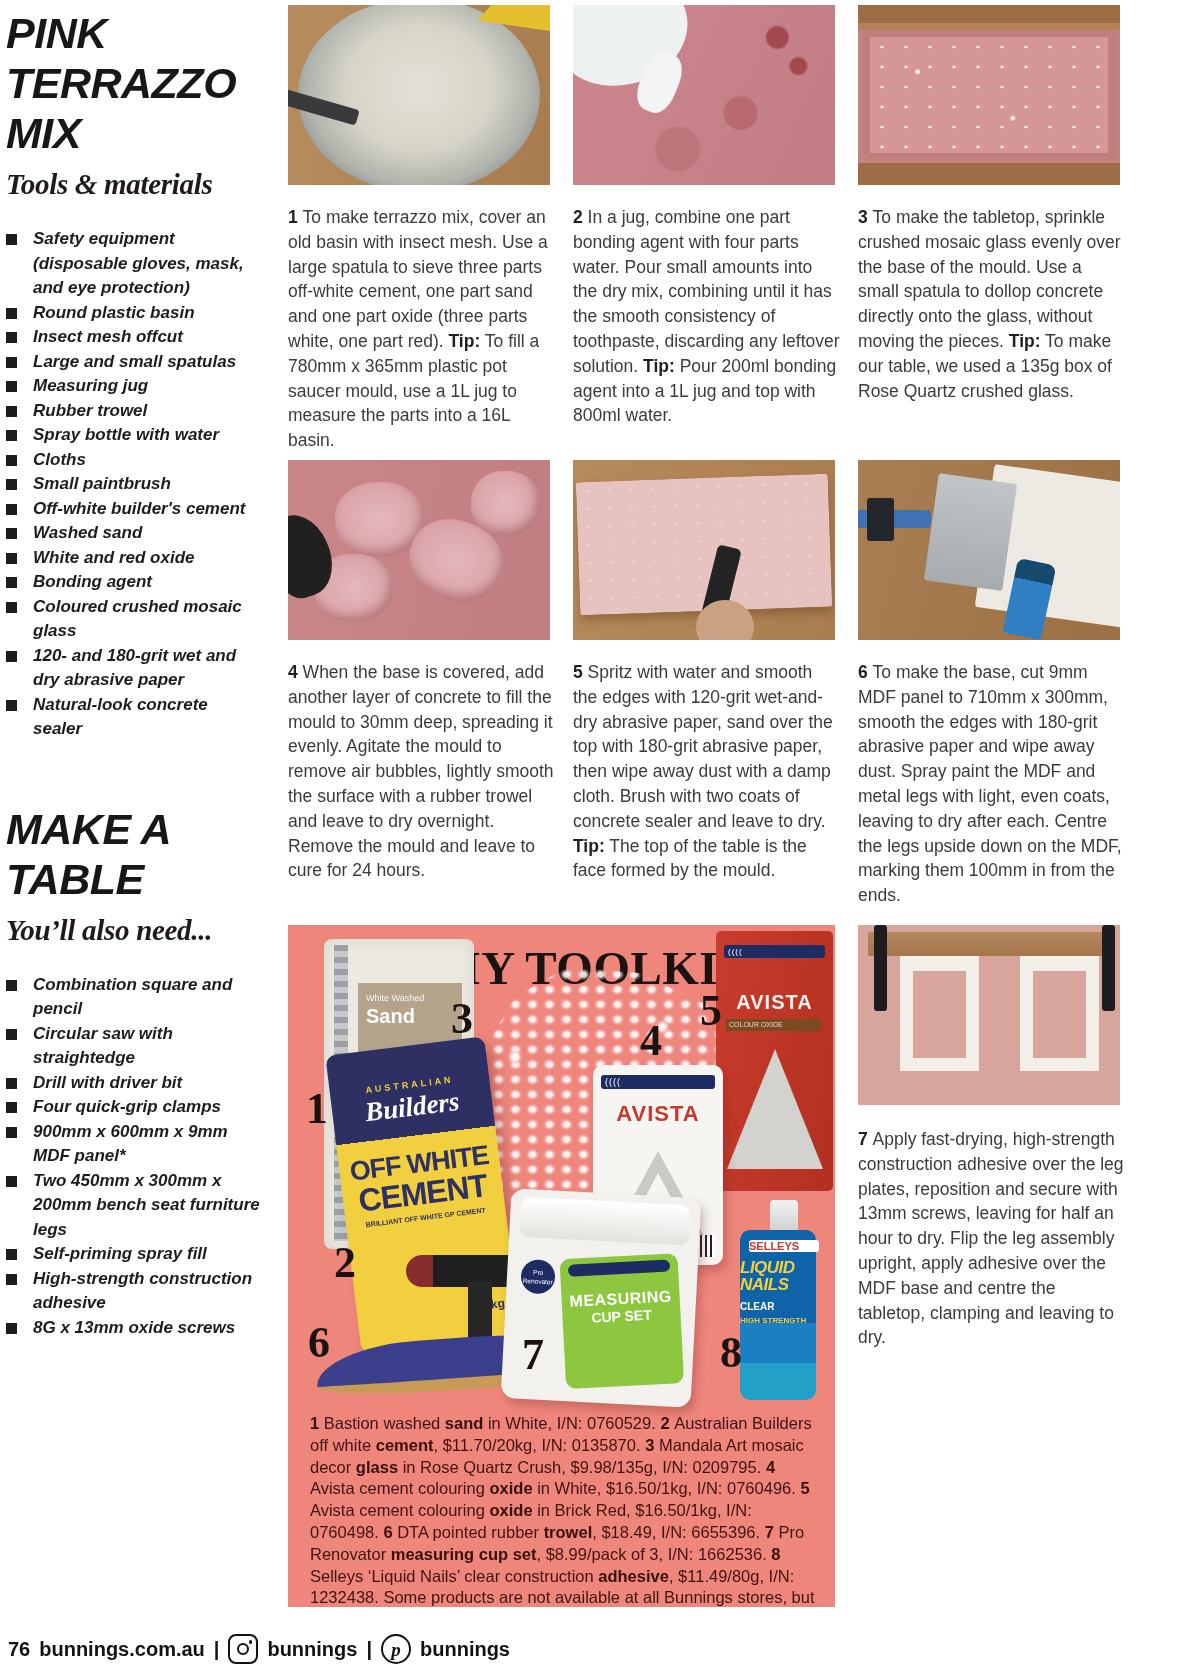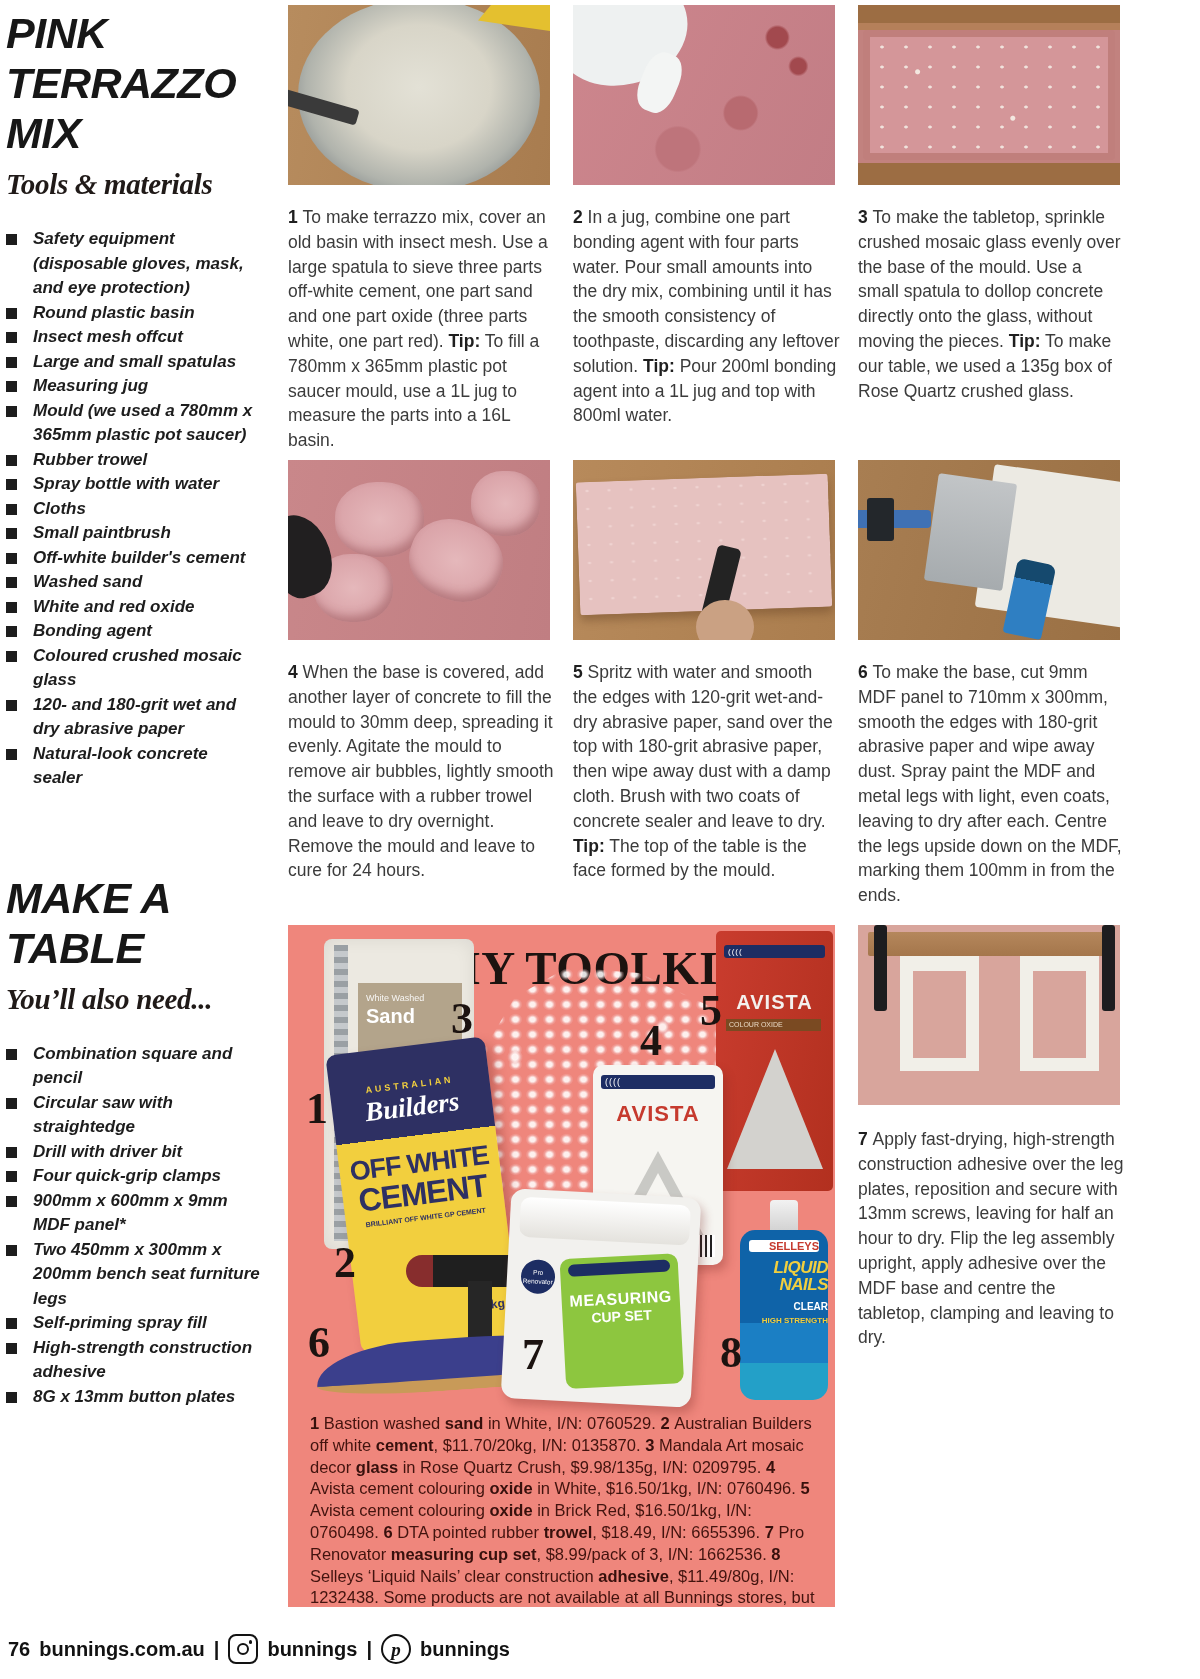--- a/index.html
+++ b/index.html
@@ -19,21 +19,21 @@
     color:#201a18; margin-bottom:26px; letter-spacing:-0.3px;
   }
   ul.blist { list-style:none; }
   ul.blist li {
     position:relative; padding-left:27px; font-weight:700; font-size:17px;
     line-height:24.5px; color:#1d1d1d;
   }
   ul.blist li .sq {
     position:absolute; left:0; top:7px; width:11px; height:11px; background:#1d1d1d;
   }
-  .section2 { margin-top:82px; }
+  .section2 { margin-top:62px; }
   
   .grid { position:absolute; left:288px; top:5px; width:832px; height:1610px; }
   .photo { position:absolute; width:262px; height:180px; overflow:hidden; }
   .step { position:absolute; width:268px; font-size:17.5px; line-height:24.8px; color:#3b3b3b; }
   .step span.b, .b { font-weight:700; color:#1f1f1f; }
   #ph1{left:0;top:0} #ph2{left:285px;top:0} #ph3{left:570px;top:0}
   #ph4{left:0;top:455px} #ph5{left:285px;top:455px} #ph6{left:570px;top:455px}
   #ph7{left:570px;top:920px}
   #st1{left:0;top:200px} #st2{left:285px;top:200px} #st3{left:570px;top:200px}
   #st4{left:0;top:655px} #st5{left:285px;top:655px} #st6{left:570px;top:655px}
@@ -144,21 +144,21 @@
     box-shadow:4px 6px 10px rgba(120,40,35,.3); transform:rotate(3deg); }
   .cupbag .crease { position:absolute; left:10px; top:8px; right:10px; height:40px; background:linear-gradient(#ffffff,#e4e2dd); border-radius:10px; }
   .cupbag .green { position:absolute; left:58px; top:62px; width:118px; height:130px; background:#8dc63f; border-radius:10px; transform:rotate(-6deg);
     color:#fff; text-align:center; padding-top:34px; }
   .cupbag .green .m1 { font-weight:700; font-size:16px; letter-spacing:.5px; }
   .cupbag .green .m2 { font-weight:700; font-size:14px; }
   .cupbag .green .tag { position:absolute; left:8px; top:6px; right:8px; height:12px; background:#1d2d63; border-radius:6px; color:#fff; font-size:7px; line-height:12px; }
   .cupbag .badge { position:absolute; left:14px; top:70px; width:34px; height:34px; background:#1d2d63; border-radius:50%; color:#fff; font-size:6.5px; text-align:center; line-height:9px; padding-top:8px; }
   .nails { position:absolute; left:452px; top:275px; width:88px; height:200px; z-index:6; }
   .nails .cap { position:absolute; left:30px; top:0; width:28px; height:34px; background:linear-gradient(#f2f2f2,#cfcfcf); border-radius:4px; }
-  .nails .body { position:absolute; left:0; top:30px; width:88px; height:170px; background:linear-gradient(180deg,#0f63a8 0 55%, #1b7fc4 55% 78%, #23a0c8 78% 100%); border-radius:15px; text-align:right; }
+  .nails .body { position:absolute; left:0; top:30px; width:76px; height:170px; background:linear-gradient(180deg,#0f63a8 0 55%, #1b7fc4 55% 78%, #23a0c8 78% 100%); border-radius:10px; text-align:left; }
   .nails .sell { margin-top:10px; background:#fff; color:#c63a2e; font-weight:700; font-size:11px; width:70px; margin-left:9px; border-radius:3px; }
   .nails .liq { color:#f2cf3e; font-weight:700; font-size:17px; font-style:italic; margin-top:6px; letter-spacing:-0.5px; }
   .nails .nl { color:#f2cf3e; font-weight:700; font-size:17px; font-style:italic; margin-top:-3px; letter-spacing:-0.5px; }
   .nails .clr { color:#fff; font-weight:700; font-size:10px; margin-top:6px; }
   .nails .hs { color:#f2cf3e; font-weight:700; font-size:8px; margin-top:4px; line-height:9px; }
   
   .footer { position:absolute; left:8px; top:1634px; display:flex; align-items:center; gap:9px;
     font-weight:700; font-size:20px; color:#121212; }
   .footer .pg { margin-right:0; }
   .soc-ico { display:inline-flex; width:30px; height:30px; align-items:center; justify-content:center; }
@@ -176,21 +176,21 @@
     <h1 class="big-title">PINK
 TERRAZZO
 MIX</h1>
     <h2 class="serif-sub">Tools &amp; materials</h2>
     <ul class="blist">
         <li><span class="sq"></span><span>Safety equipment (disposable gloves, mask, and eye protection)</span></li>
         <li><span class="sq"></span><span>Round plastic basin</span></li>
         <li><span class="sq"></span><span>Insect mesh offcut</span></li>
         <li><span class="sq"></span><span>Large and small spatulas</span></li>
         <li><span class="sq"></span><span>Measuring jug</span></li>
-        <li><span class="sq"></span><span>Mould (we used a 780mm x 365mm plastic pot saucer)</span></li>
+        <li><span class="sq"></span></li>
         <li><span class="sq"></span><span>Rubber trowel</span></li>
         <li><span class="sq"></span><span>Spray bottle with water</span></li>
         <li><span class="sq"></span><span>Cloths</span></li>
         <li><span class="sq"></span><span>Small paintbrush</span></li>
         <li><span class="sq"></span><span>Off-white builder's cement</span></li>
         <li><span class="sq"></span><span>Washed sand</span></li>
         <li><span class="sq"></span><span>White and red oxide</span></li>
         <li><span class="sq"></span><span>Bonding agent</span></li>
         <li><span class="sq"></span><span>Coloured crushed mosaic glass</span></li>
         <li><span class="sq"></span><span>120- and 180-grit wet and dry abrasive paper</span></li>
@@ -203,21 +203,21 @@
       <h2 class="serif-sub">You’ll also need...</h2>
       <ul class="blist">
           <li><span class="sq"></span><span>Combination square and pencil</span></li>
           <li><span class="sq"></span><span>Circular saw with straightedge</span></li>
           <li><span class="sq"></span><span>Drill with driver bit</span></li>
           <li><span class="sq"></span><span>Four quick-grip clamps</span></li>
           <li><span class="sq"></span><span>900mm x 600mm x 9mm MDF panel*</span></li>
           <li><span class="sq"></span><span>Two 450mm x 300mm x 200mm bench seat furniture legs</span></li>
           <li><span class="sq"></span><span>Self-priming spray fill</span></li>
           <li><span class="sq"></span><span>High-strength construction adhesive</span></li>
-          <li><span class="sq"></span><span>8G x 13mm button plates</span></li>
+          <li><span class="sq"></span><span>8G x 13mm oxide screws</span></li>
         </ul>
     </div>
   </div>
 
   <div class="grid">
 
     <div class="photo ph1" id="ph1">
       <div class="p1-basin"></div>
       <div class="p1-spatula"></div>
       <div class="p1-yellow"></div>

